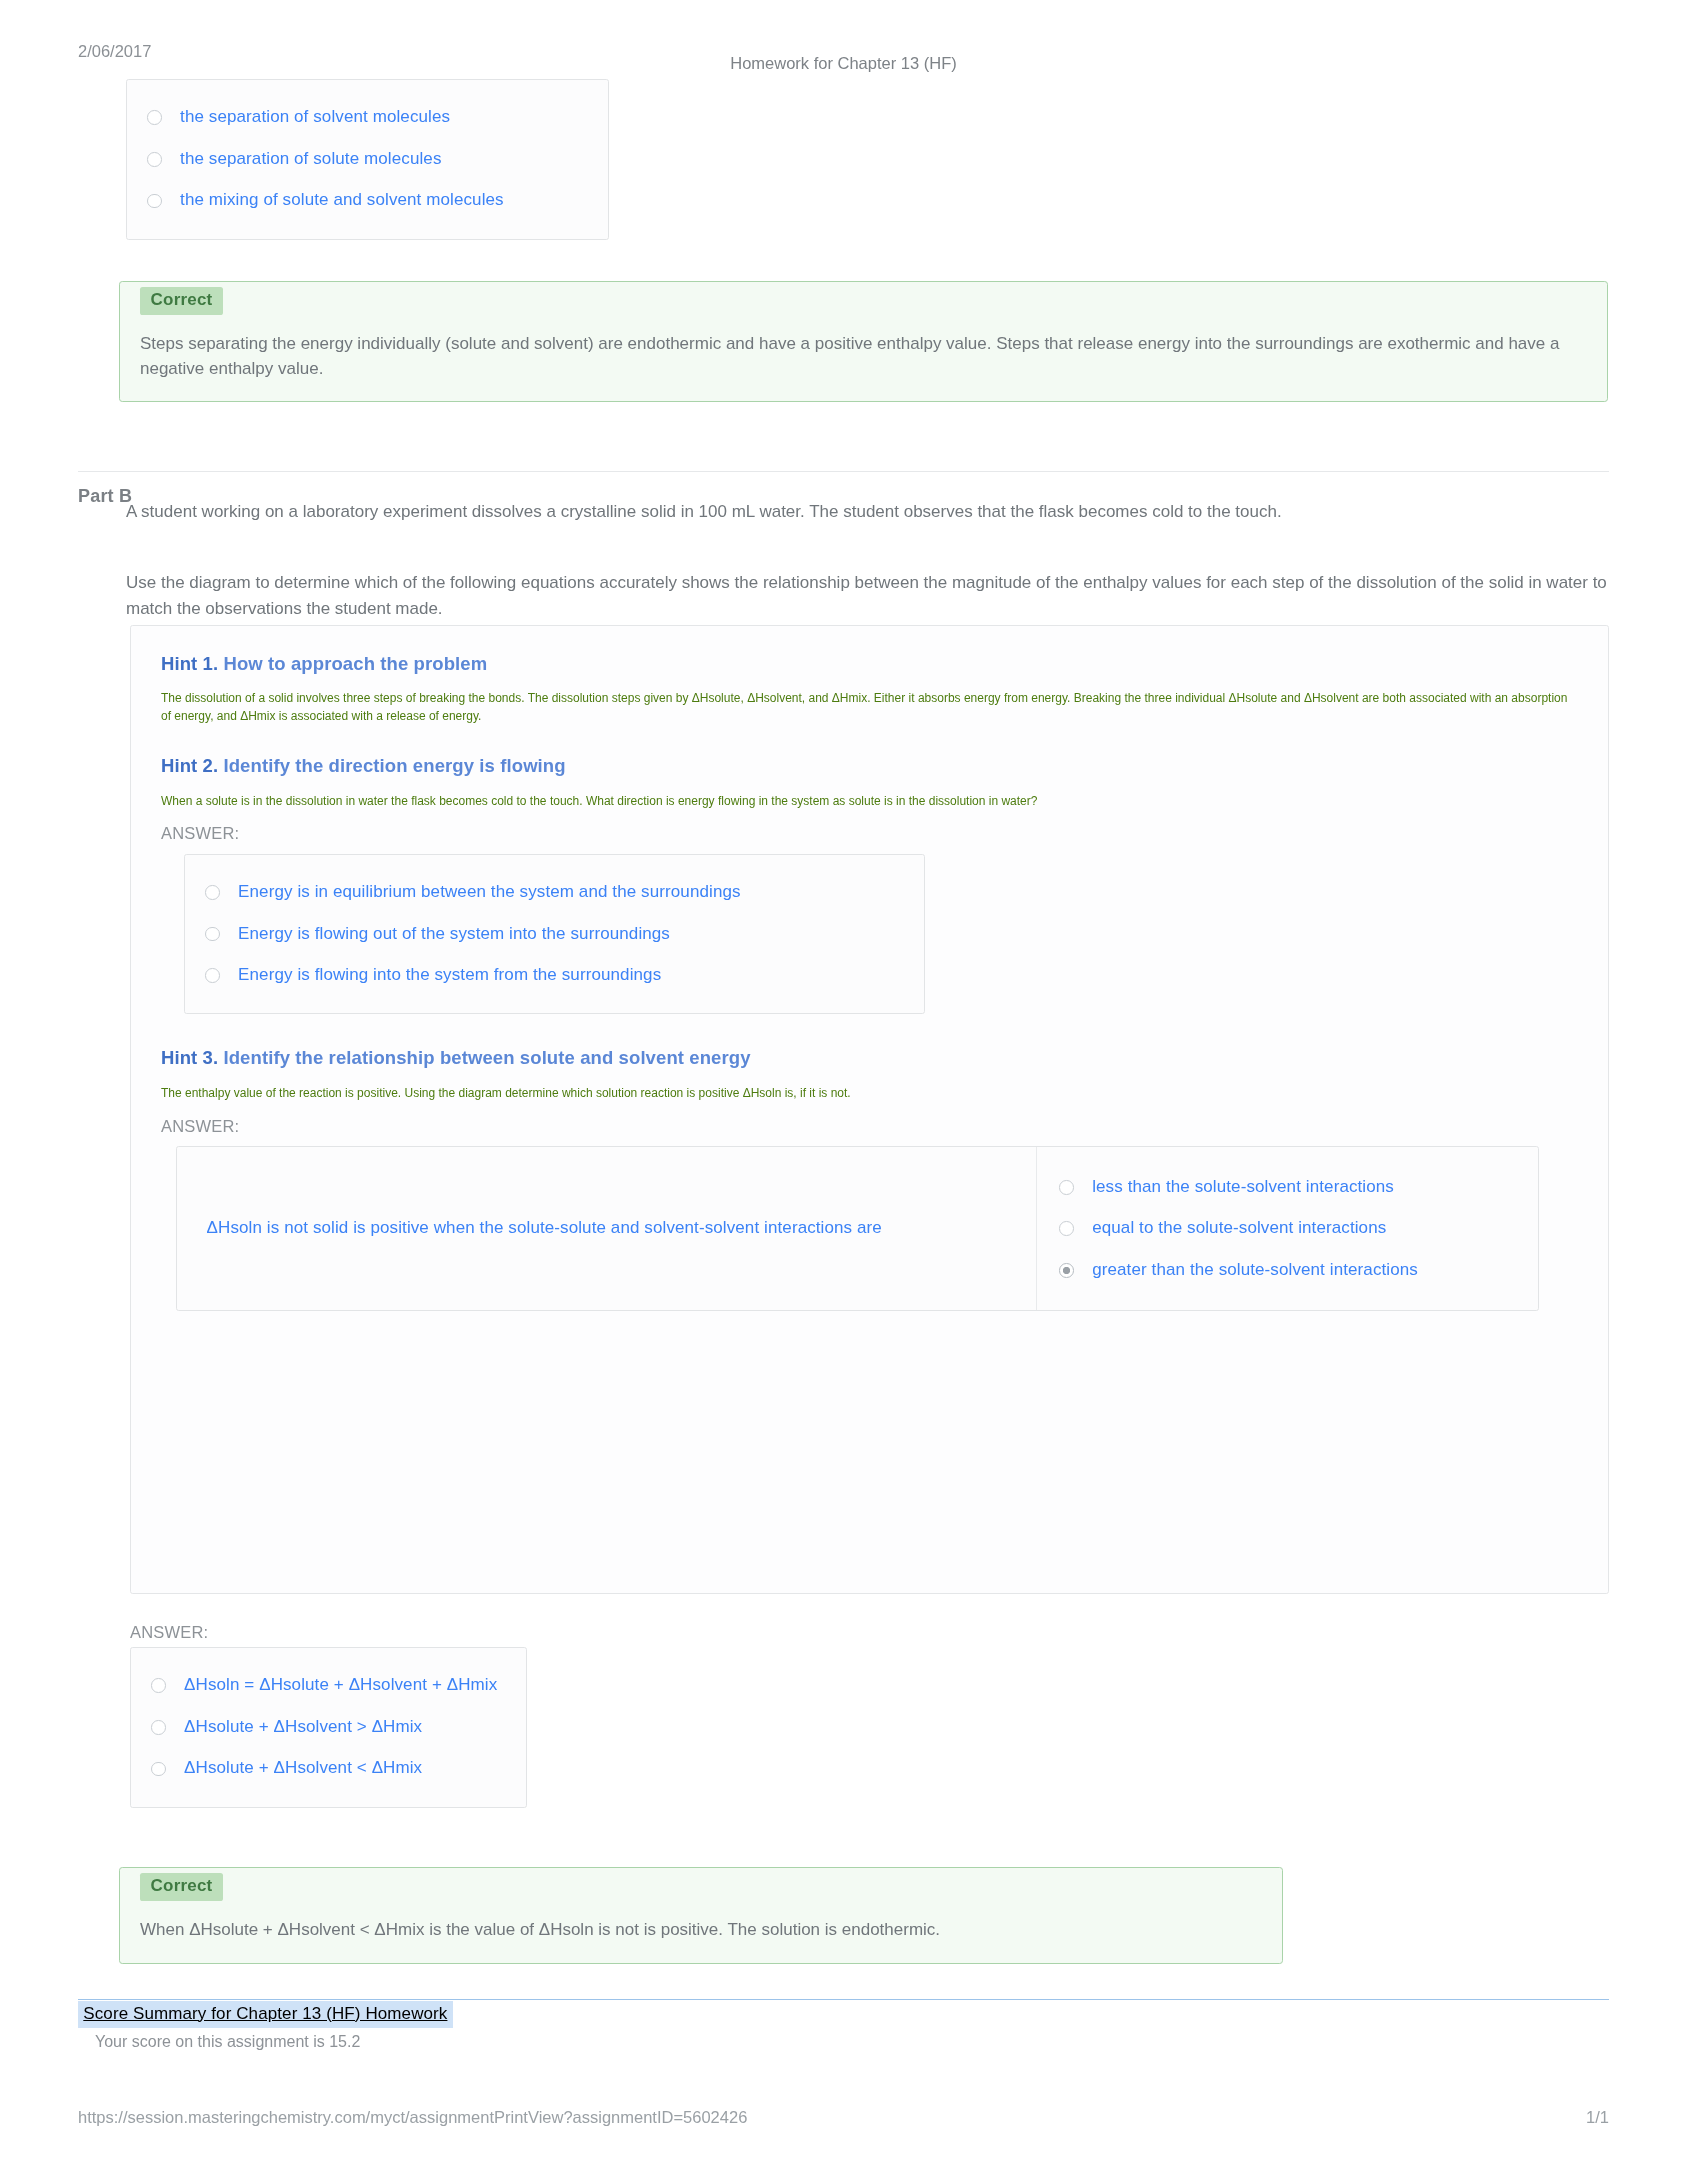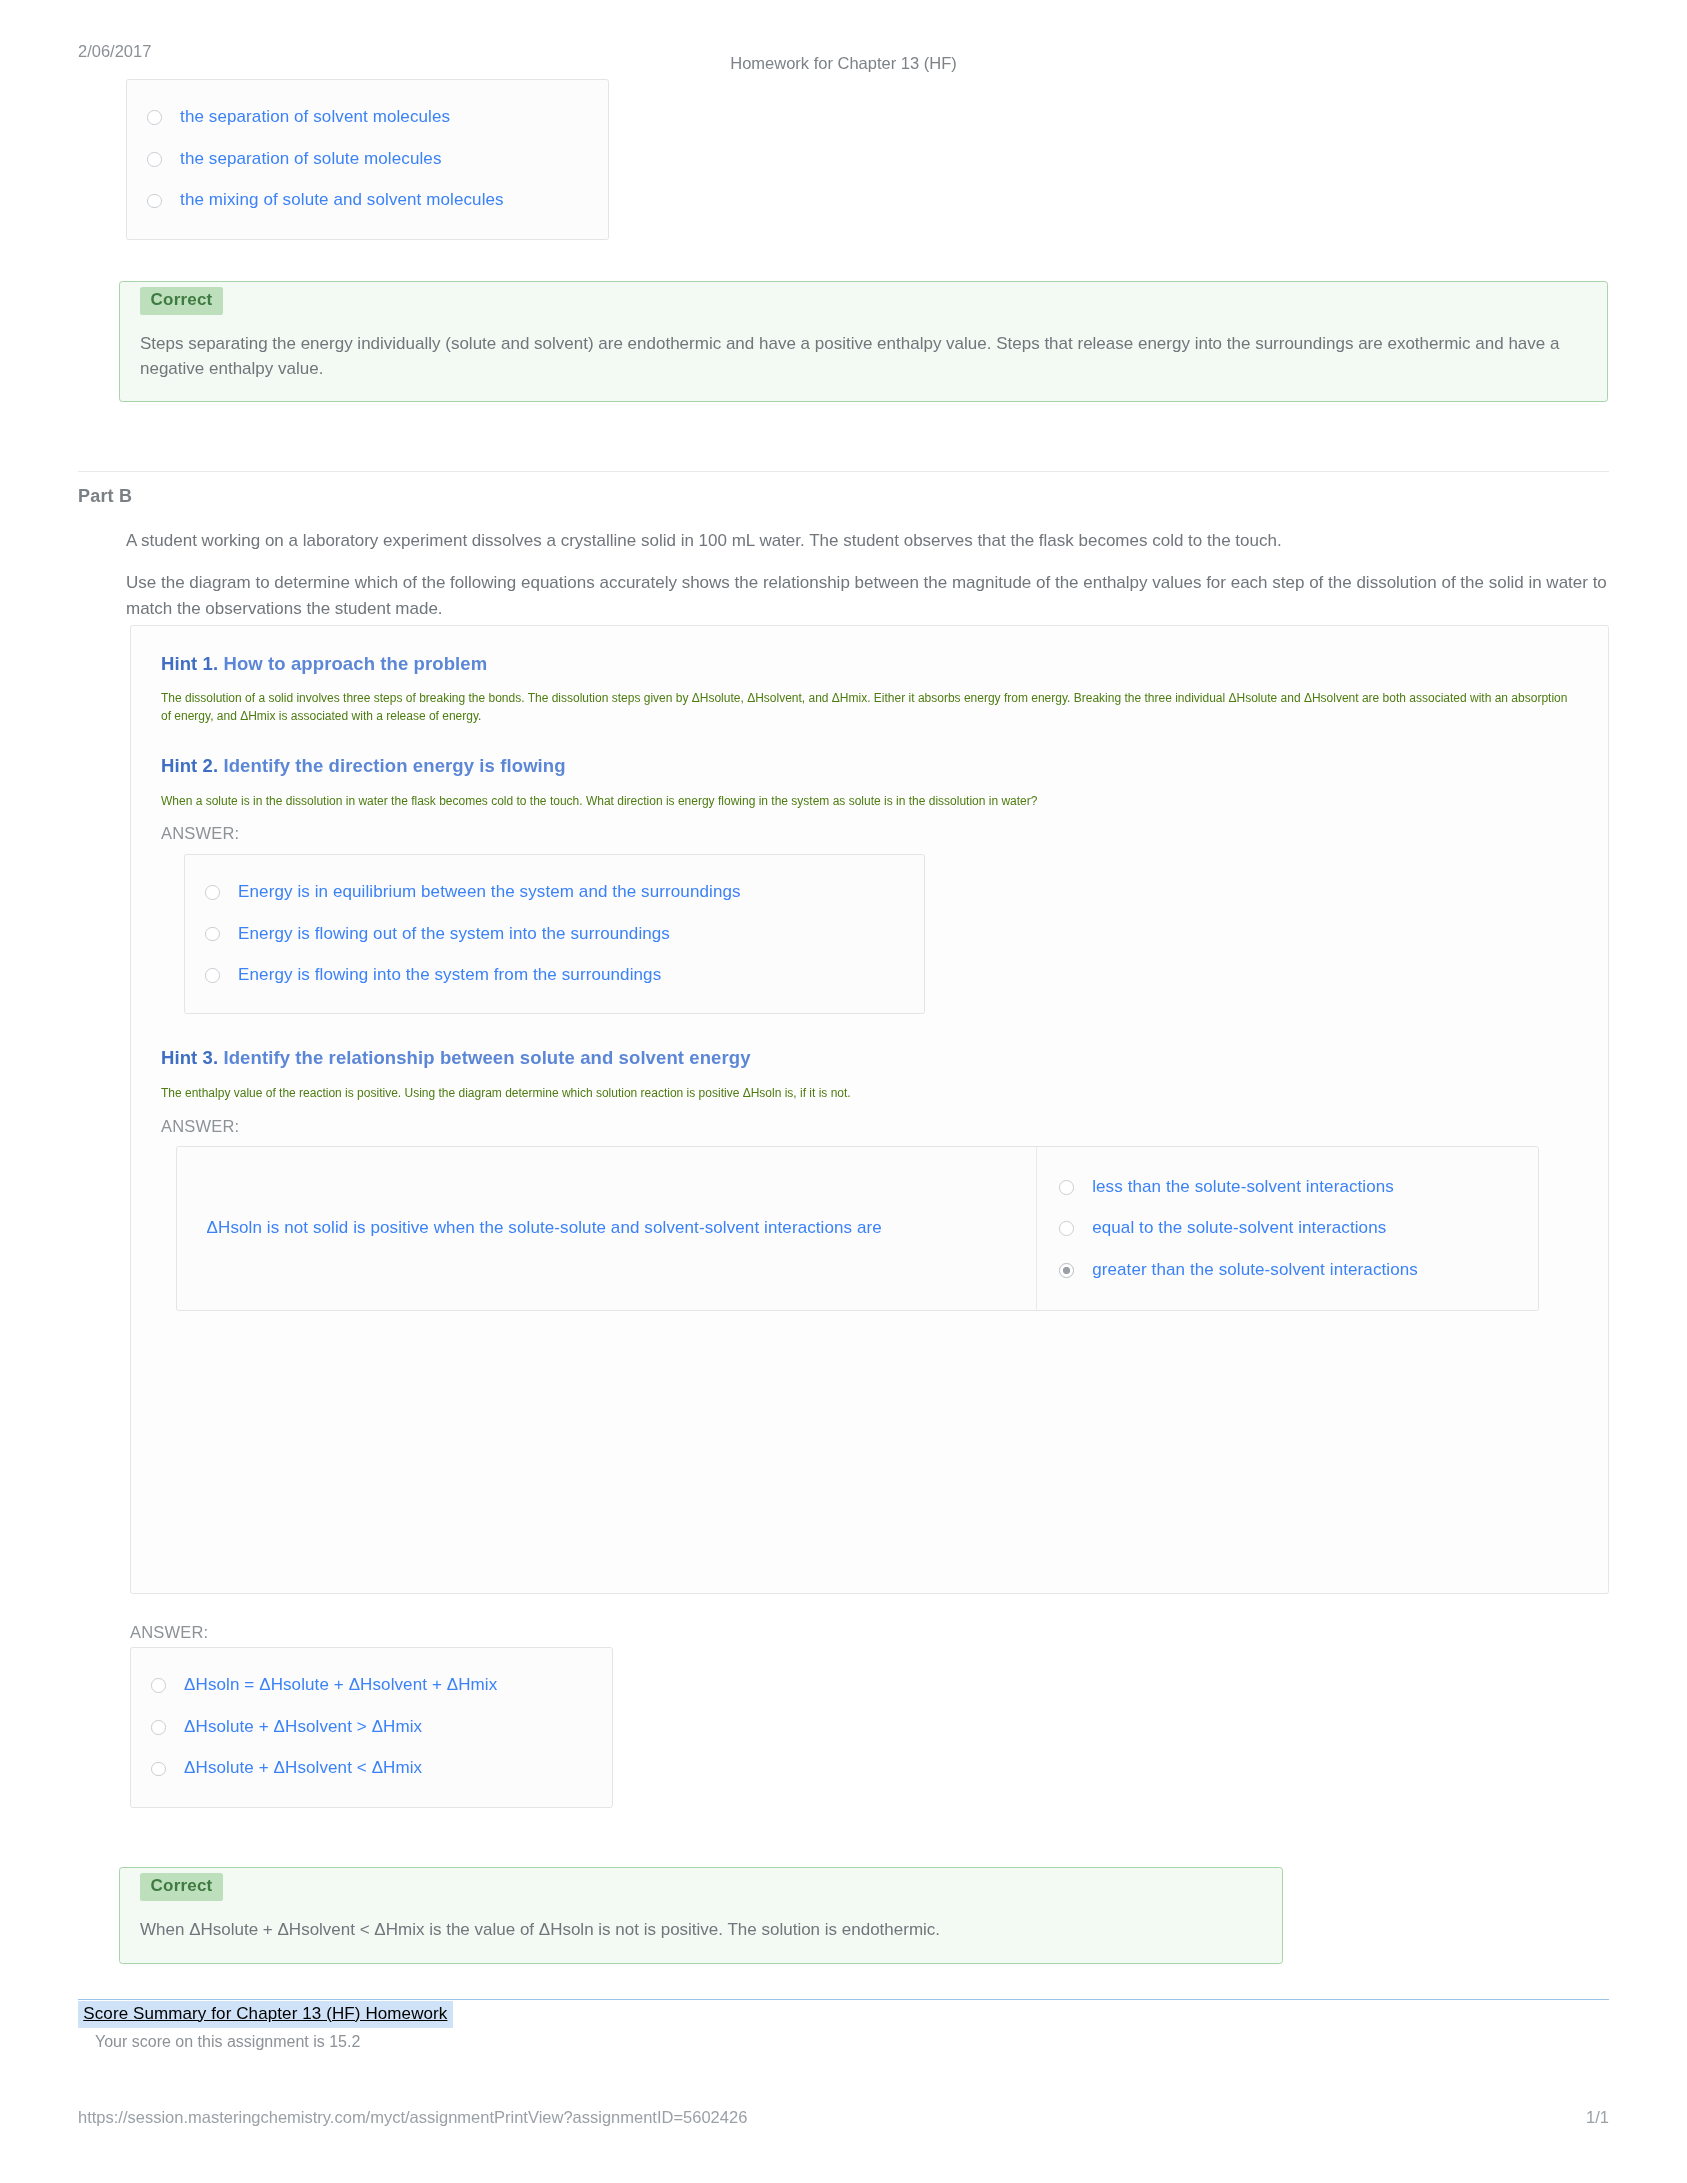--- a/index.html
+++ b/index.html
@@ -249,21 +249,21 @@
 
 <div class="correct-box" style="position:absolute; left:119px; top:281px; width:1489px;">
   <span class="correct-badge">Correct</span>
   <div class="correct-text">Steps separating the energy individually (solute and solvent) are endothermic and have a positive enthalpy value. Steps that release energy into the surroundings are exothermic and have a negative enthalpy value.</div>
 </div>
 
 <hr class="divider" style="position:absolute; left:78px; top:471px; width:1531px;">
 
 <div class="part-heading" style="position:absolute; left:78px; top:486px;">Part B</div>
 
-<div class="body-text" style="position:absolute; left:126px; top:528px; width:1482px;">A student working on a laboratory experiment dissolves a crystalline solid in 100 mL water. The student observes that the flask becomes cold to the touch.</div>
+<div class="body-text" style="position:absolute; left:126px; top:499px; width:1482px;">A student working on a laboratory experiment dissolves a crystalline solid in 100 mL water. The student observes that the flask becomes cold to the touch.</div>
 
 <div class="body-text" style="position:absolute; left:126px; top:570px; width:1482px;">Use the diagram to determine which of the following equations accurately shows the relationship between the magnitude of the enthalpy values for each step of the dissolution of the solid in water to match the observations the student made.</div>
 
 <div class="hints-panel" style="position:absolute; left:130px; top:625px; width:1479px; height:969px;">
 
   <div class="hint-title">
     <span class="hint-key">Hint 1.</span>
     <span>How to approach the problem</span>
   </div>
   <div class="hint-body">The dissolution of a solid involves three steps of breaking the bonds. The dissolution steps given by ΔHsolute, ΔHsolvent, and ΔHmix. Either it absorbs energy from energy. Breaking the three individual ΔHsolute and ΔHsolvent are both associated with an absorption of energy, and ΔHmix is associated with a release of energy.</div>
@@ -314,21 +314,21 @@
         <span class="radio checked"></span>
         <span class="option-label">greater than the solute-solvent interactions</span>
       </div>
     </div>
   </div>
 
 </div>
 
 <div class="answer-label" style="position:absolute; left:130px; top:1608px;">ANSWER:</div>
 
-<div class="option-box" style="position:absolute; left:130px; top:1647px; width:483px;">
+<div class="option-box" style="position:absolute; left:130px; top:1647px; width:397px;">
   <div class="option-row">
     <span class="radio"></span>
     <span class="option-label">ΔHsoln = ΔHsolute  +  ΔHsolvent  +  ΔHmix</span>
   </div>
   <div class="option-row">
     <span class="radio"></span>
     <span class="option-label">ΔHsolute  +  ΔHsolvent  &gt;  ΔHmix</span>
   </div>
   <div class="option-row">
     <span class="radio"></span>

